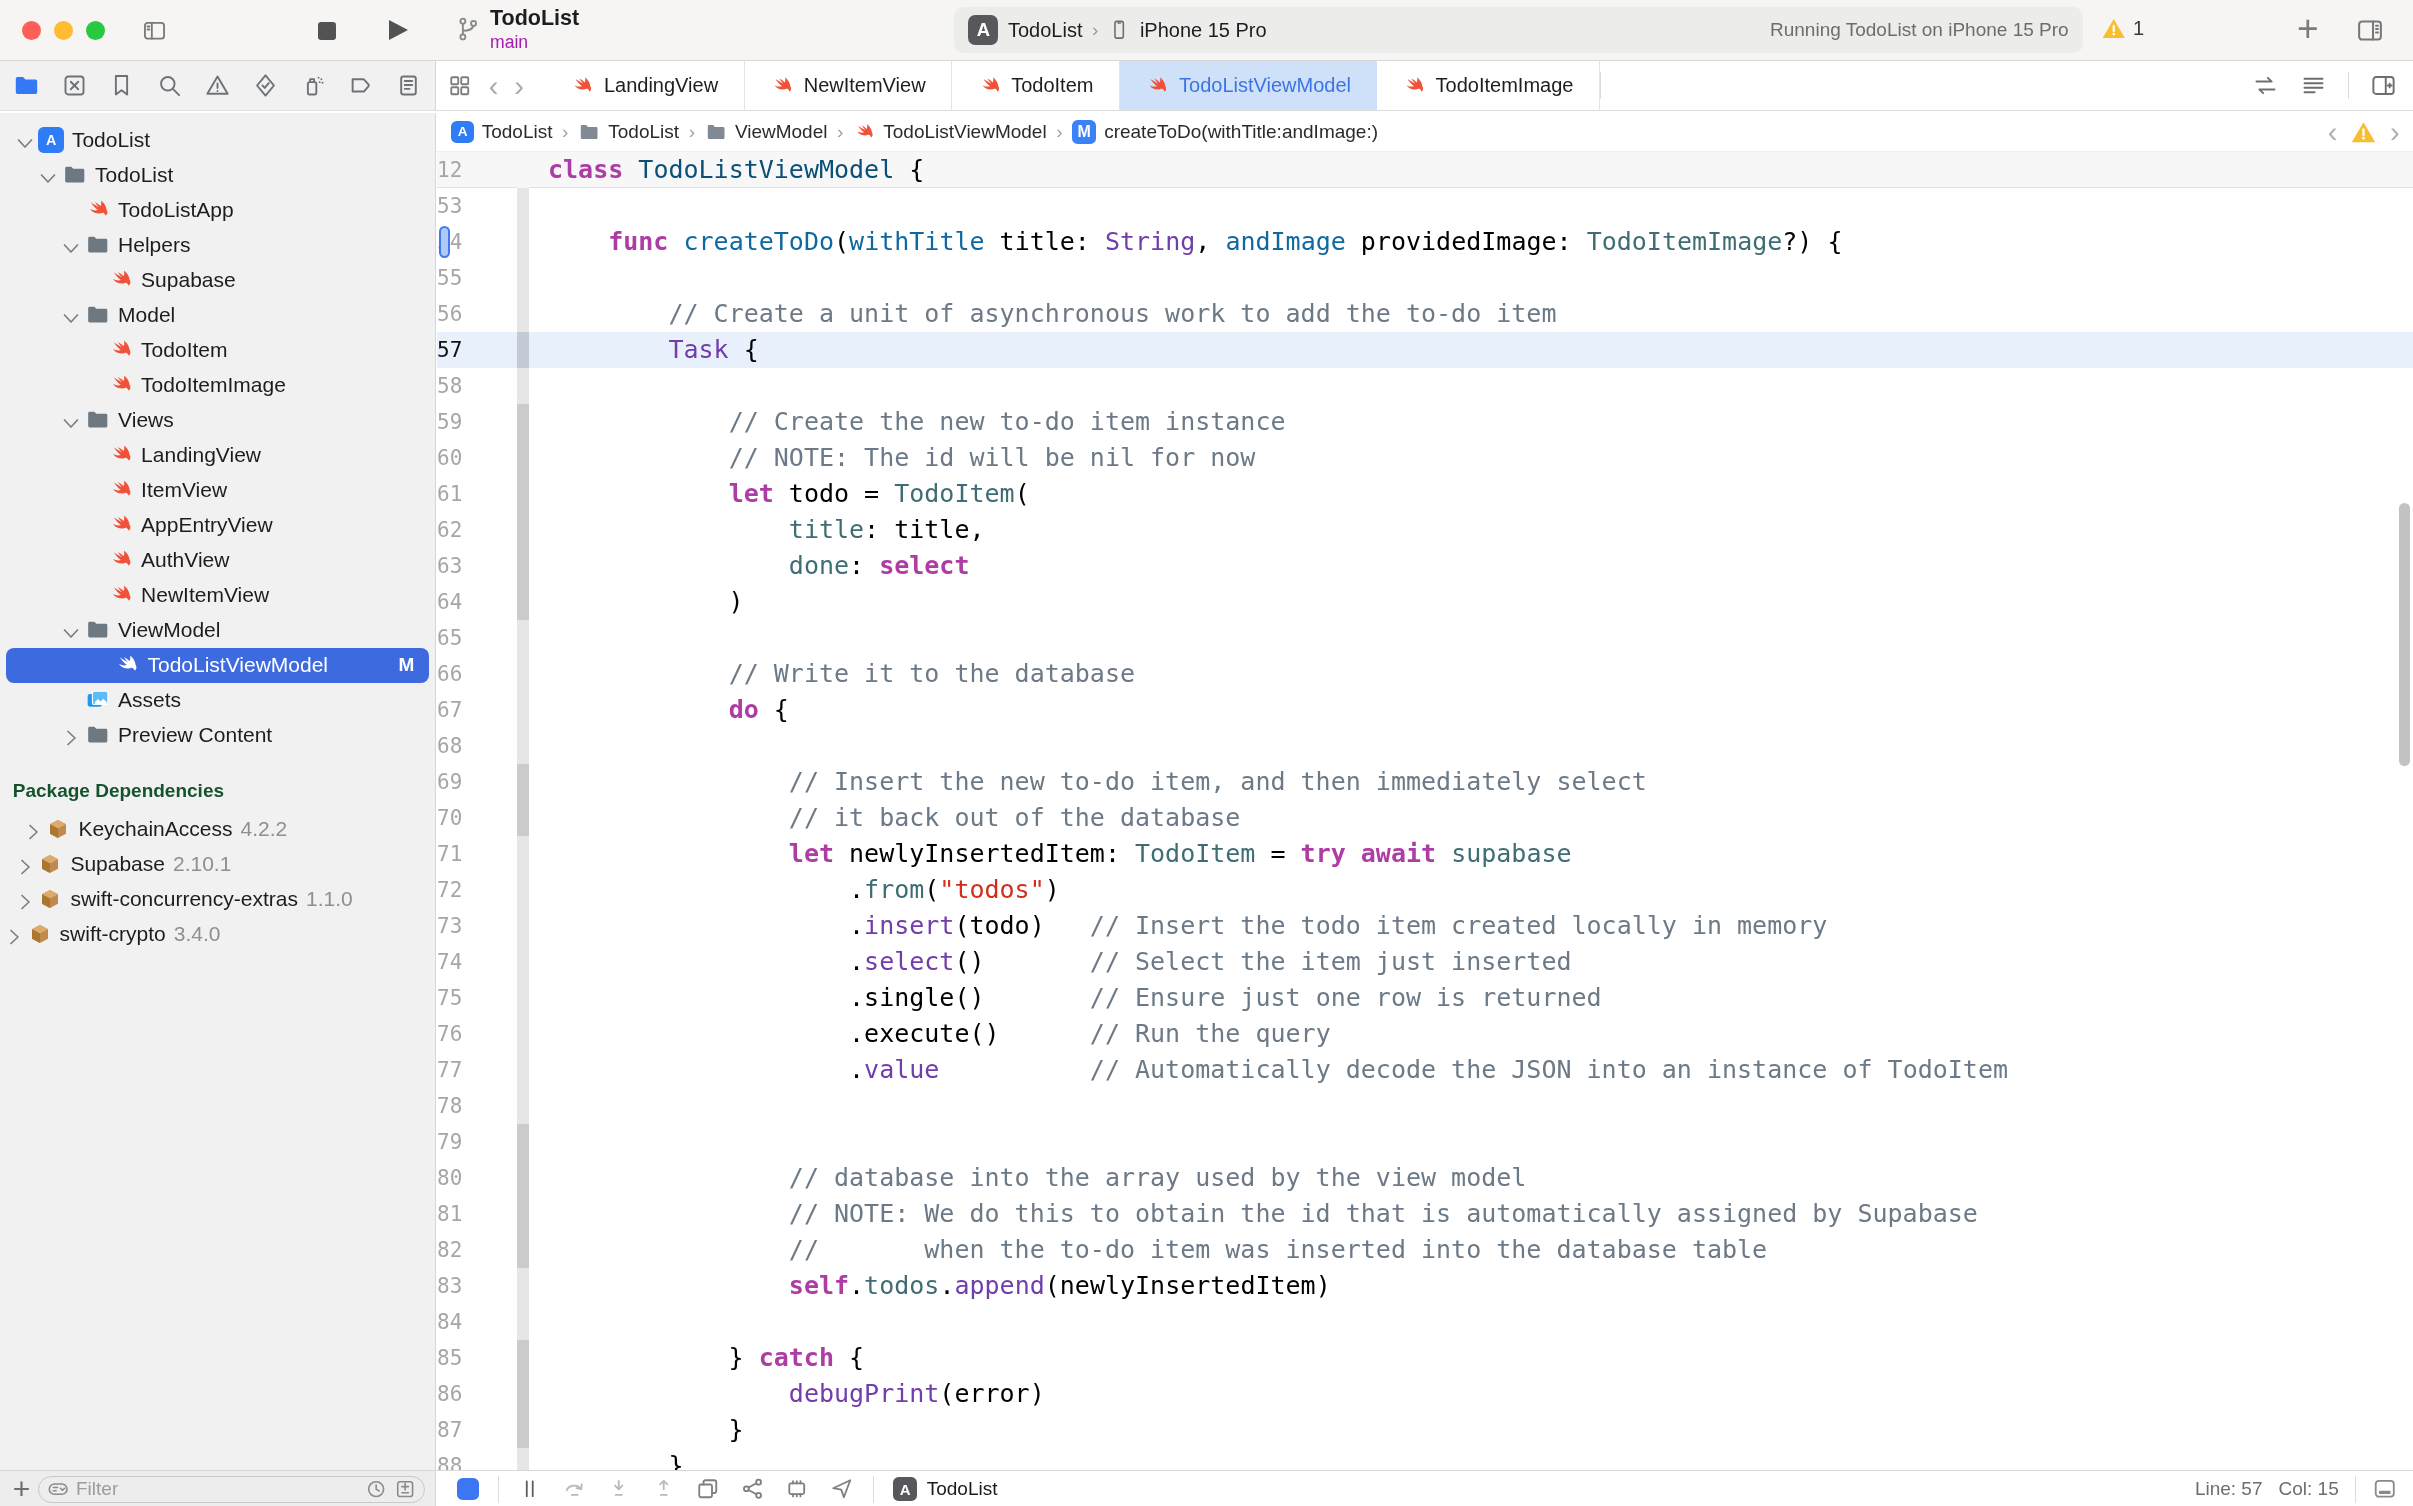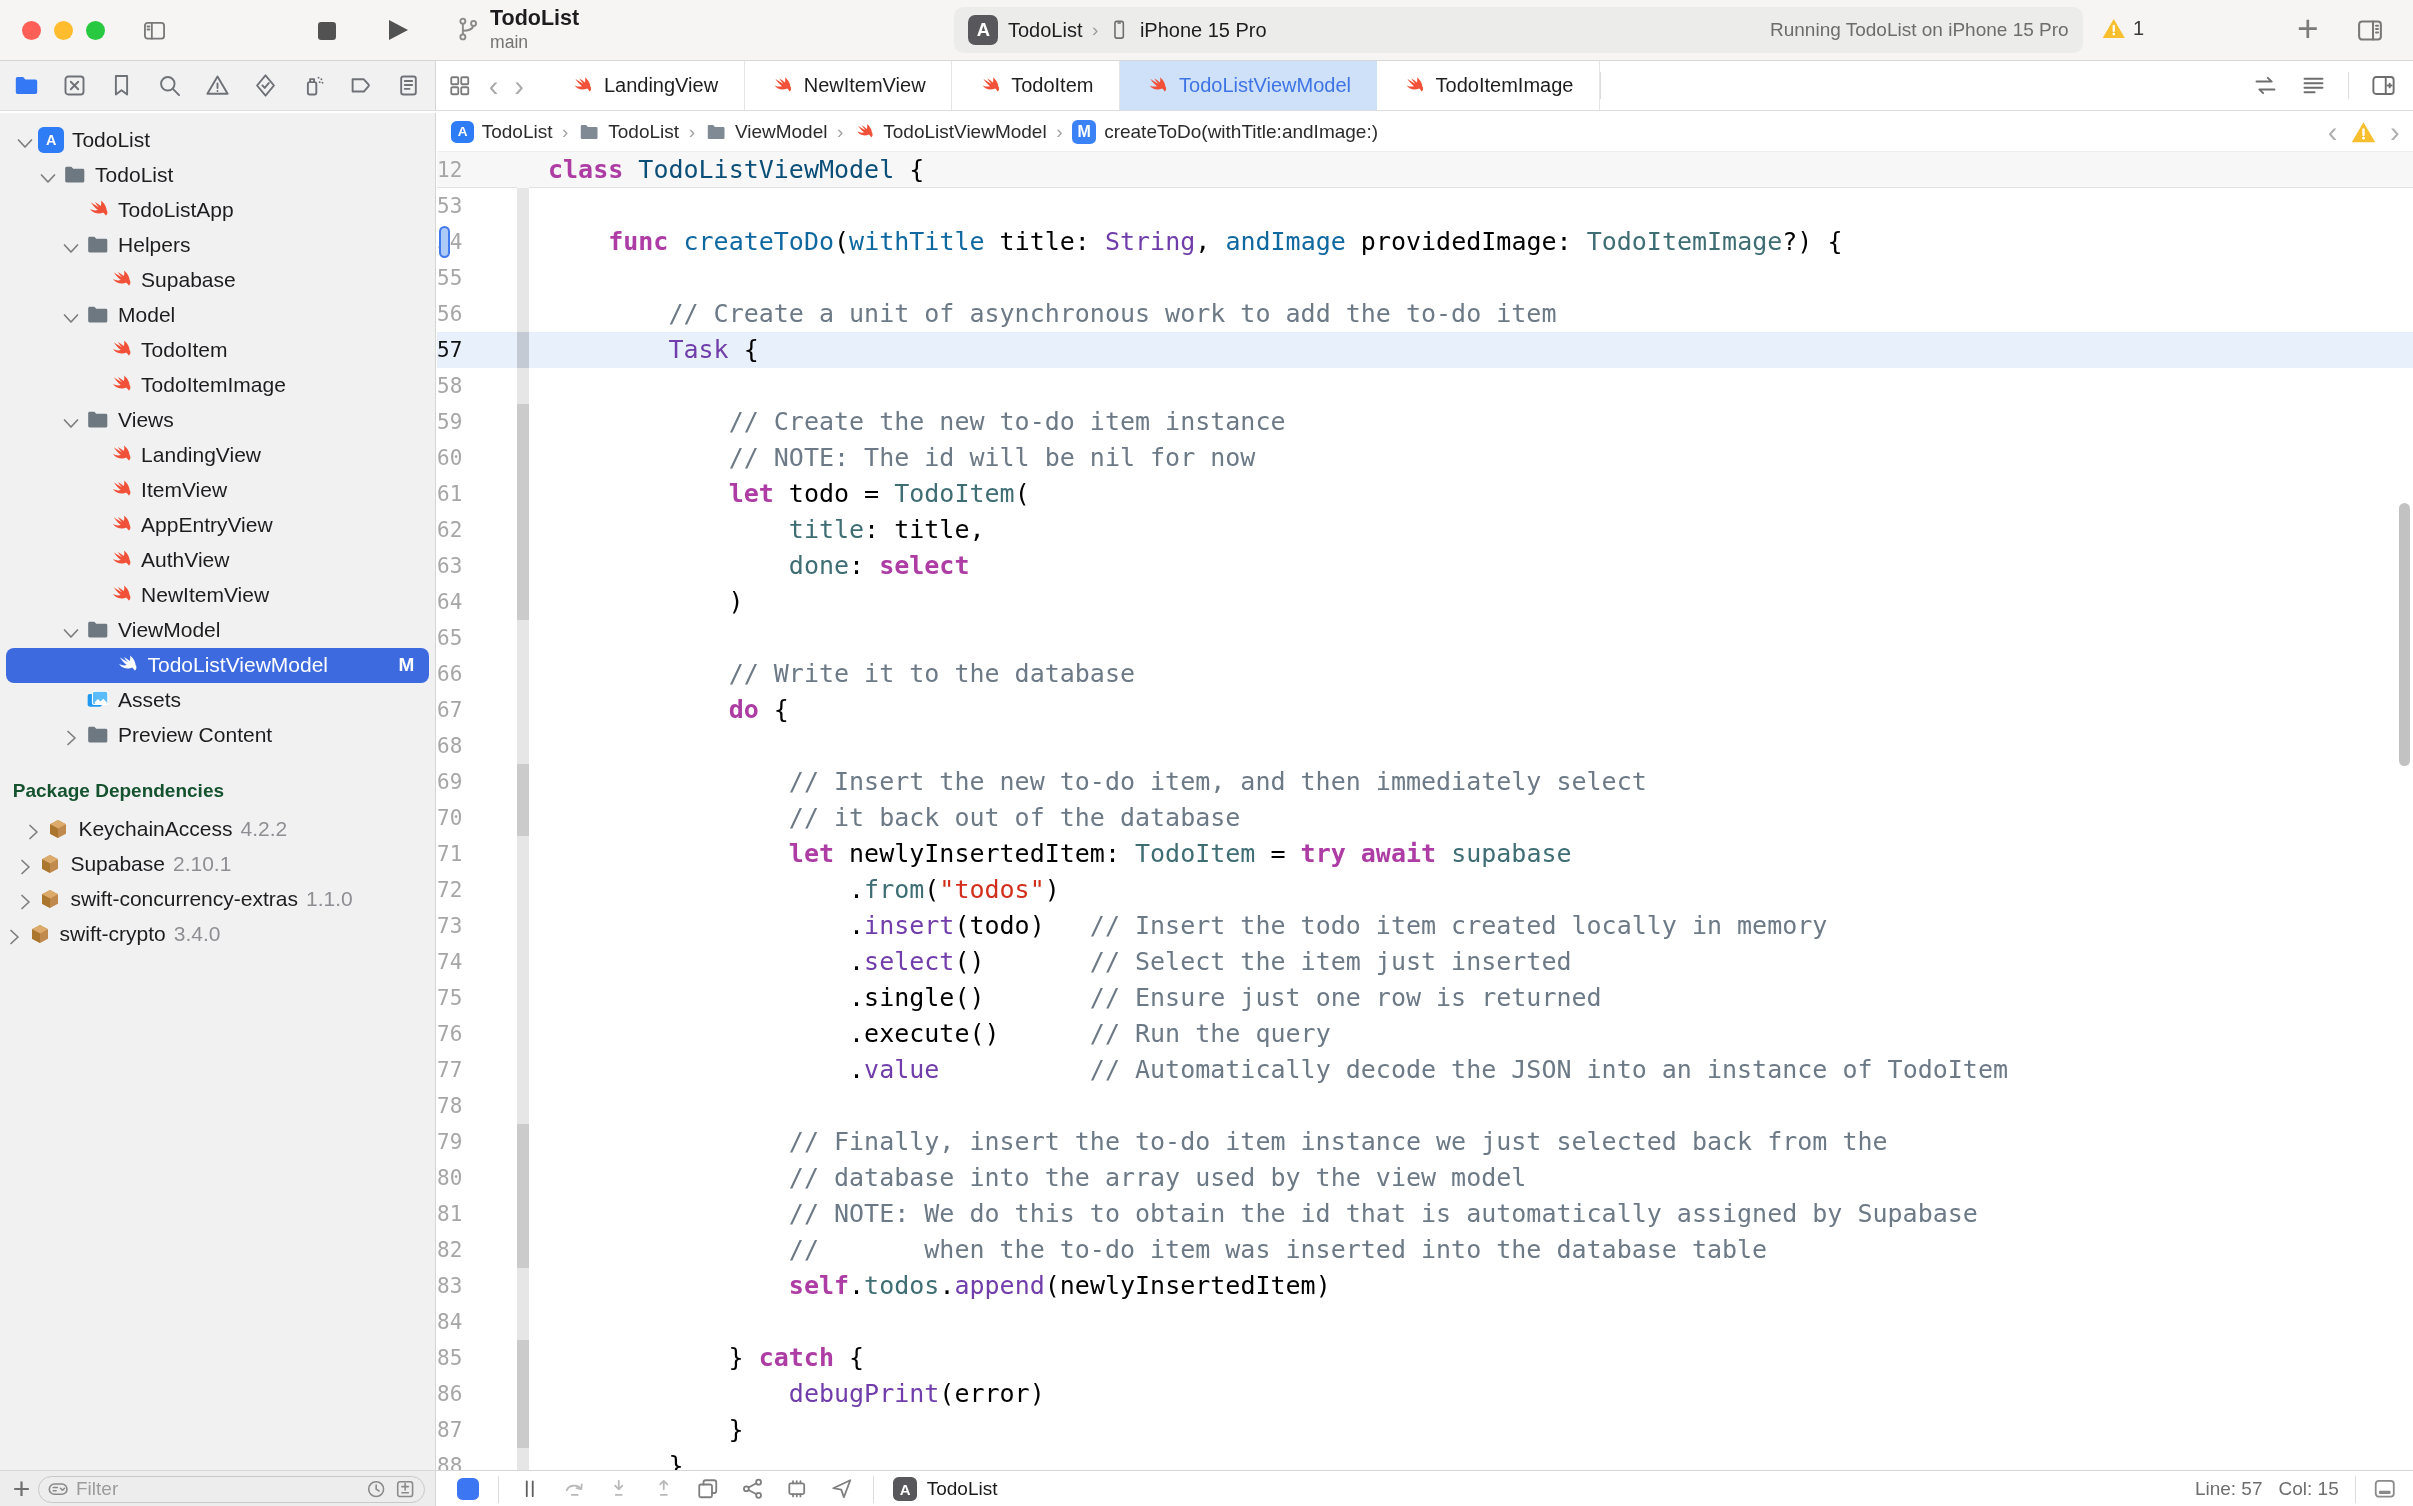--- a/index.html
+++ b/index.html
@@ -11,21 +11,21 @@
   
   #titlebar { position:absolute; left:0; top:0; width:2413px; height:61px;
     background:#f6f5f4; border-bottom:0.8px solid #d7d6d6; }
   .tlight { position:absolute; top:21px; width:19px; height:19px; border-radius:50%; }
   #sidebar-toggle { position:absolute; left:140px; top:17.6px; width:29px; height:25.5px; color:#787878; }
   #stop-btn { position:absolute; left:318px; top:21.5px; width:18.4px; height:18.4px; background:#525252; border-radius:3.2px; }
   #run-btn  { position:absolute; left:389px; top:20px; width:0; height:0;
     border-left:19px solid #525252; border-top:10.4px solid transparent; border-bottom:10.4px solid transparent; }
   #proj-title-wrap { position:absolute; left:455px; top:6.4px; display:flex; align-items:center; gap:8px; color:#8a8a8a; }
   #proj-title-wrap .tt { font-size:21.5px; font-weight:700; color:#1d1d1f; line-height:25.5px; }
-  #proj-title-wrap .tb { font-size:17.6px; color:#737373; line-height:20px; }
+  #proj-title-wrap .tb { font-size:17.6px; color:#a21caf; line-height:20px; }
   #scheme-pill { position:absolute; left:954px; top:7.2px; width:1129px; height:46px;
     background:#ececeb; border-radius:9.6px; display:flex; align-items:center; padding:0 14.4px; gap:9.6px; }
   .appbadge { width:30px; height:30px; border-radius:7.2px; background:#58575b; color:#fff;
     font-weight:700; font-size:18.4px; display:flex; align-items:center; justify-content:center; }
   .appbadge.blue { background:#2e7cf6; }
   .appbadge.sm { width:24px; height:24px; font-size:15px; border-radius:5.6px; }
   #scheme-pill .lbl { font-size:20px; color:#1d1d1f; }
   #scheme-pill .sep { color:#9b9b9b; font-size:19px; }
   #scheme-pill .status { margin-left:auto; font-size:19px; color:#6d6d6d; }
   #warn-badge { position:absolute; left:2101px; top:16px; display:flex; align-items:center; gap:6.4px;
@@ -764,21 +764,21 @@
         <span class="ctext"><span>                    .</span><span class="tok-p">value</span><span>          </span><span class="tok-c">// Automatically decode the JSON into an instance of TodoItem</span></span>
       </div>
       <div class="cline">
         <span class="gnum">78</span>
         <span class="rib"></span>
         <span class="ctext"></span>
       </div>
       <div class="cline">
         <span class="gnum">79</span>
         <span class="rib dk"></span>
-        <span class="ctext"><span>                </span><span class="tok-c">// Finally, insert the to-do item instance we just selected back from the</span></span>
+        <span class="ctext"><span>                </span></span>
       </div>
       <div class="cline">
         <span class="gnum">80</span>
         <span class="rib dk"></span>
         <span class="ctext"><span>                </span><span class="tok-c">// database into the array used by the view model</span></span>
       </div>
       <div class="cline">
         <span class="gnum">81</span>
         <span class="rib dk"></span>
         <span class="ctext"><span>                </span><span class="tok-c">// NOTE: We do this to obtain the id that is automatically assigned by Supabase</span></span>

